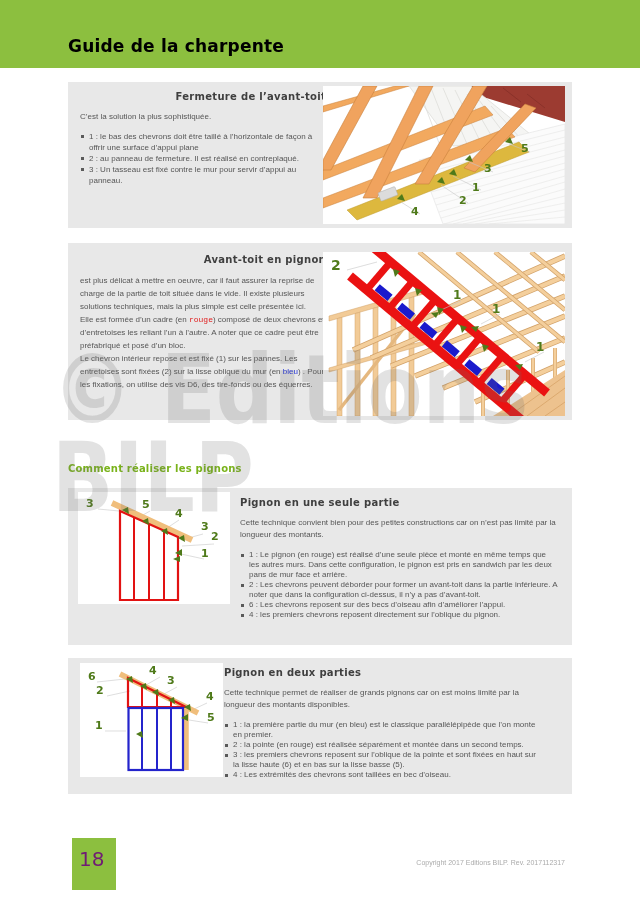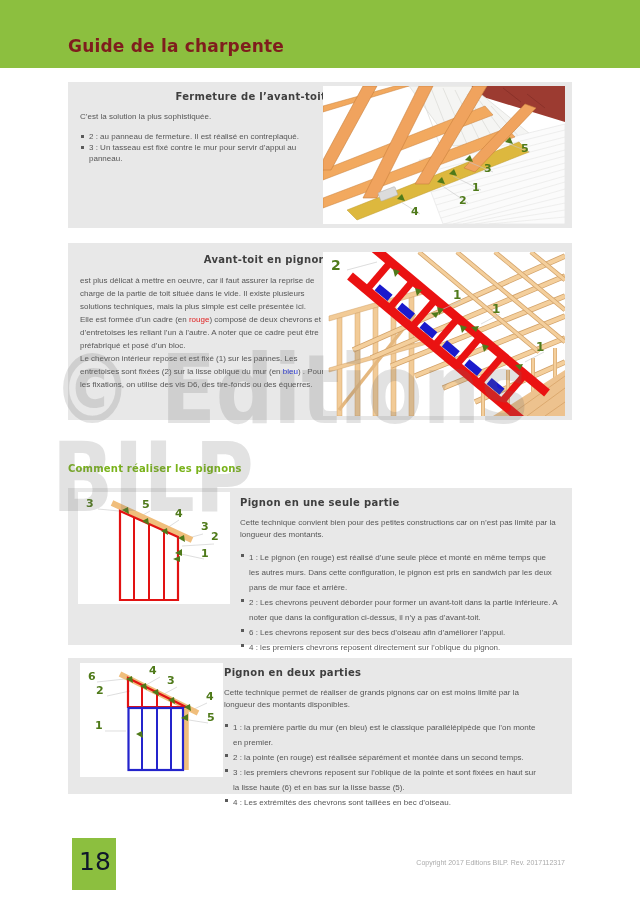--- a/index.html
+++ b/index.html
@@ -1,20 +1,20 @@
 <!DOCTYPE html>
 <html><head>
 <meta charset="utf-8">
 <style>
   html,body{margin:0;padding:0;background:#fff;}
   .page{position:relative;width:640px;height:898px;background:#ffffff;overflow:hidden;
         font-family:"Liberation Sans",sans-serif;color:#555;}
   
   .header{position:absolute;left:0;top:0;width:640px;height:68px;background:#8CBF3F;}
-  .header-title{position:absolute;left:68px;top:36px;font-size:17px;font-weight:bold;color:#7f1d1d;
+  .header-title{position:absolute;left:68px;top:36px;font-size:17px;font-weight:bold;color:#000000;
         font-family:"DejaVu Sans",sans-serif;letter-spacing:.2px;}
   
   .gbox{position:absolute;left:68px;width:504px;background:#E8E8E8;}
   .box1{top:82px;height:146px;}
   .box2{top:243px;height:177px;}
   .box3{top:488px;height:157px;}
   .box4{top:658px;height:136px;}
   .tcol{position:absolute;font-size:8px;line-height:11px;color:#565656;}
   .tc1{left:12px;top:9px;width:248px;}
   .tc2{left:12px;top:11px;width:248px;}
@@ -23,23 +23,23 @@
   .sec-title{font-size:10px;font-weight:bold;color:#3F3F3F;letter-spacing:.3px;margin:0;
         font-family:"DejaVu Sans",sans-serif;}
   .t-right{text-align:right;padding-right:2px;}
   .intro{margin:9px 0 0 0;}
   .tc2 p{margin:0;line-height:13px;}
   .tc2 .first{margin-top:9px;}
   .tc3 .intro,.tc4 .intro{line-height:12px;}
   ul.blist{margin:9px 0 0 0;padding:0;list-style:none;}
   ul.blist li{position:relative;padding-left:9px;margin:0;}
   ul.blist li::before{content:"";position:absolute;left:1px;top:4px;width:3px;height:3px;background:#5a5a5a;}
-  .tc3 ul.blist li,.tc4 ul.blist li{line-height:15px;}
+  .tc3 ul.blist li,.tc4 ul.blist li{line-height:10px;}
   .tc3 ul.blist li::before,.tc4 ul.blist li::before{top:4px;}
-  .c-red{color:#E02020;}
+  .c-red{color:#E02020;font-family:Liberation Mono, monospace;}
   .c-blue{color:#2233DD;text-align:right;}
   
   .illus{position:absolute;background:#fff;}
   .illus1{left:255px;top:4px;width:242px;height:138px;}
   .illus2{left:255px;top:9px;width:242px;height:164px;}
   .diag3{left:10px;top:4px;width:152px;height:112px;}
   .diag4{left:12px;top:5px;width:143px;height:114px;}
   .illus svg{position:absolute;left:0;top:0;}
   .num-label{position:absolute;font-family:"DejaVu Sans",sans-serif;font-weight:bold;
         color:#4F7A1A;font-size:11px;line-height:1;}
@@ -47,38 +47,39 @@
   .lbl-md{font-size:12px;}
   
   .green-heading{position:absolute;left:68px;top:463px;font-size:10px;font-weight:bold;color:#7AB31B;
         font-family:"DejaVu Sans",sans-serif;letter-spacing:.2px;}
   
   .watermark{position:absolute;left:52px;top:346px;z-index:9;pointer-events:none;
         font-family:"DejaVu Sans",sans-serif;font-weight:bold;font-size:96px;line-height:88px;
         color:rgba(110,110,110,0.20);transform:scaleX(0.84);transform-origin:top left;white-space:nowrap;}
   
   .page-num{position:absolute;left:72px;top:838px;width:44px;height:52px;background:#8CBF3F;}
-  .page-num span{position:absolute;left:7px;top:9px;font-size:25px;color:#0f172a;
+  .page-num span{position:absolute;left:7px;top:9px;font-size:20px;color:#701a75;
         font-family:"DejaVu Sans",sans-serif;}
   .copyright{position:absolute;right:75px;top:859px;font-size:7px;color:#ABABAB;}
 </style>
 </head>
 <body>
 
 <div class="page">
 
   <div class="header">
     <div class="header-title">Guide de la charpente</div>
   </div>
 
   <div class="gbox box1">
     <div class="tcol tc1">
       <h3 class="sec-title t-right">Fermeture de l’avant-toit</h3>
       <p class="intro">C’est la solution la plus sophistiquée.</p>
       <ul class="blist">
+        <li>1 : le bas des chevrons doit être taillé à l’horizontale de façon à offrir une surface d’appui plane</li>
         <li>2 : au panneau de fermeture. Il est réalisé en contreplaqué.</li>
         <li>3 : Un tasseau est fixé contre le mur pour servir d’appui au panneau.</li>
       </ul>
     </div>
     <div class="illus illus1">
       <svg width="242" height="138" viewBox="0 0 242 138">
         <rect width="242" height="138" fill="#FFFFFF"></rect>
 
         <polygon points="148,0 242,0 242,36 157,10" fill="#9C3B31"></polygon>
         <line x1="180" y1="2" x2="198" y2="16" stroke="#7E2C25" stroke-width="0.6"></line>

